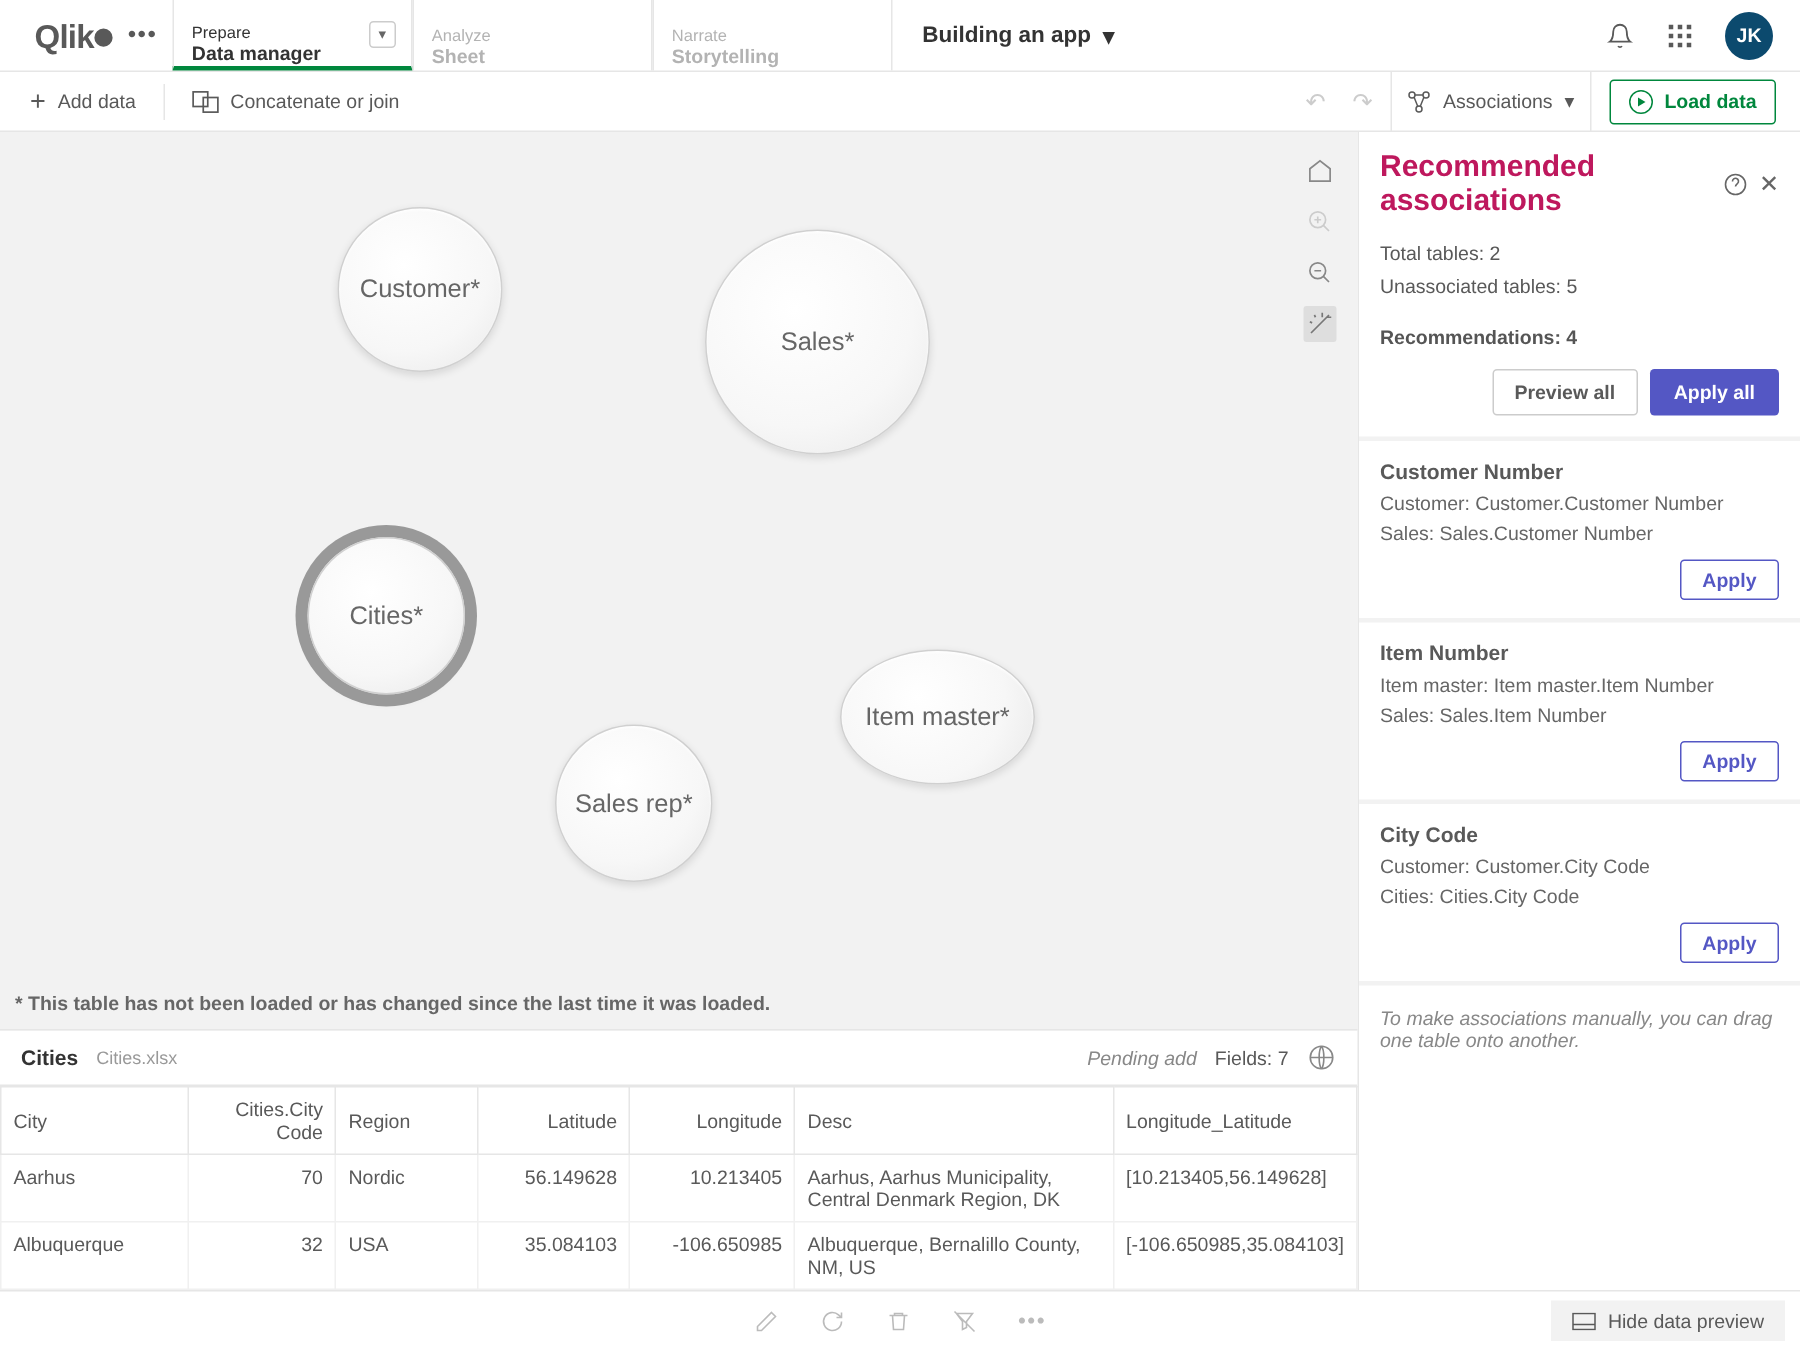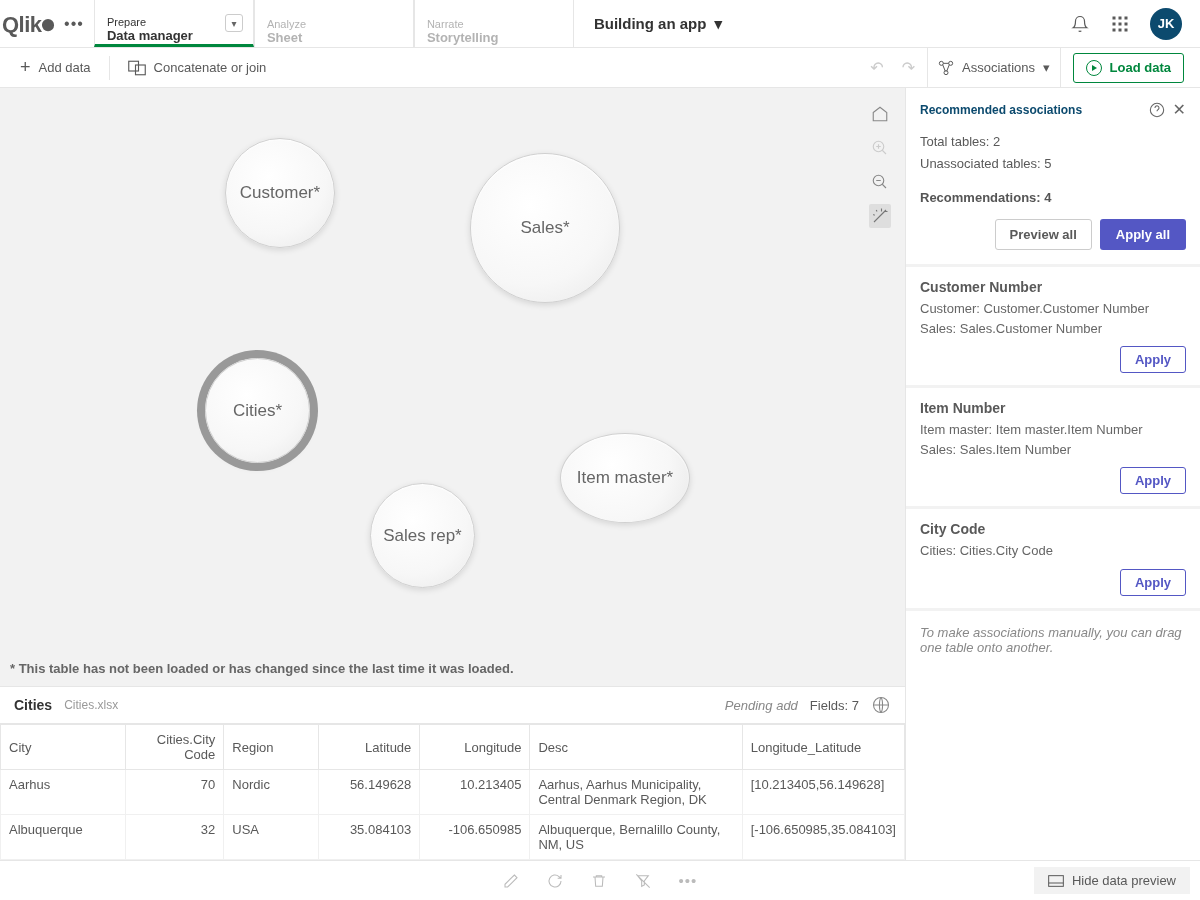--- a/index.html
+++ b/index.html
@@ -1,20 +1,20 @@
 <!DOCTYPE html>
 <html><head>
 <meta charset="utf-8">
 <style>
 * { box-sizing: border-box; margin: 0; padding: 0; }
 body { font-family: -apple-system, BlinkMacSystemFont, "Segoe UI", Arial, sans-serif; font-size: 13px; color: #595959; background: #fff; width: 1200px; height: 900px; overflow: hidden; }
 
 
 .topbar { display: flex; align-items: stretch; height: 48px; border-bottom: 1px solid #e6e6e6; }
-.logo-wrap { display: flex; align-items: center; padding: 0 10px 0 2px; gap: 10px; }
+.logo-wrap { display: flex; align-items: center; padding: 0 10px 0 23px; gap: 10px; }
 .logo { font-size: 22px; font-weight: 600; color: #595959; letter-spacing: -0.5px;}
 .dots { font-size: 16px; color: #595959; cursor: pointer; letter-spacing: 1px; }
 .nav-tabs { display: flex; }
 .nav-tab { width: 160px; padding: 6px 12px; border-right: 1px solid #e6e6e6; border-left: 1px solid #e6e6e6; position: relative; display:flex; flex-direction:column; justify-content:center; cursor:pointer;}
 .nav-tab.active { border-bottom: 3px solid #00873d; color: #333; }
 .nav-tab.disabled { color: #b3b3b3; }
 .nav-tab .small { font-size: 11px; }
 .nav-tab .main { font-weight: 600; font-size: 13px; }
 .nav-tab .chev { position: absolute; right: 10px; top: 14px; width:18px; height:18px; border:1px solid #ccc; border-radius:3px; display:flex;align-items:center;justify-content:center; font-size:10px; color:#666;}
 .app-name { display:flex; align-items:center; padding:0 20px; font-size:15px; font-weight:600; color:#333; gap:8px; cursor:pointer;}
@@ -41,21 +41,21 @@
 .canvas-icons { position:absolute; right:14px; top:14px; display:flex; flex-direction:column; gap:10px; align-items:center;}
 .c-icon { width:22px; height:24px; display:flex; align-items:center; justify-content:center; color:#999; cursor:pointer; font-size:16px;}
 .c-icon.active { background:#dedede; border-radius:2px; color:#777;}
 .bubble { position:absolute; border-radius:50%; background:radial-gradient(circle at 40% 35%, #ffffff 0%, #f7f7f7 60%, #e8e8e8 100%); border:1px solid #d0d0d0; box-shadow: 0 2px 6px rgba(0,0,0,0.12), inset 0 1px 2px #fff; display:flex; align-items:center; justify-content:center; font-size:17px; color:#666; cursor:pointer;}
 .bubble.selected { box-shadow: 0 0 0 8px #999, 0 2px 8px rgba(0,0,0,0.25); }
 .footnote { position:absolute; bottom:10px; left:10px; font-size:13px; font-weight:600; color:#666;}
 
 
 .right-panel { width:295px; border-left:1px solid #e6e6e6; background:#fff; overflow-y:auto;}
 .rp-header { padding:12px 14px; display:flex; align-items:center; gap:8px;}
-.rp-header h3 { font-size:12px; font-weight:700; color:#0c4a6e; flex:1;}
+.rp-header h3 { font-size:20px; font-weight:700; color:#be185d; flex:1;}
 .rp-icon { cursor:pointer; color:#666; font-size:15px;}
 .rp-stats { padding:0 14px 10px; font-size:13px; line-height:1.7;}
 .rp-stats .strong { font-weight:700; color:#555;margin-top:12px;}
 .rp-btns { display:flex; gap:8px; padding:0 14px 14px; justify-content:flex-end;}
 .btn-outline { border:1px solid #ccc; background:#fff; padding:7px 14px; border-radius:3px; font-size:13px; color:#595959; font-weight:600; cursor:pointer;}
 .btn-primary { background:#5457c4; color:#fff; border:none; padding:7px 16px; border-radius:3px; font-size:13px; font-weight:600; cursor:pointer;}
 .rec-item { border-top:3px solid #f2f2f2; padding:12px 14px;}
 .rec-item h4 { font-size:14px; font-weight:700; color:#595959; margin-bottom:4px;}
 .rec-item .line { font-size:13px; color:#666; line-height:1.5;}
 .rec-item .apply-row { text-align:right; margin-top:8px;}
@@ -309,20 +309,21 @@
           <div class="apply-row"><button class="btn-apply">Apply</button></div>
         </div>
         <div class="rec-item">
           <h4>Item Number</h4>
           <div class="line">Item master: Item master.Item Number</div>
           <div class="line">Sales: Sales.Item Number</div>
           <div class="apply-row"><button class="btn-apply">Apply</button></div>
         </div>
         <div class="rec-item">
           <h4>City Code</h4>
+          <div class="line">Customer: Customer.City Code</div>
           <div class="line">Cities: Cities.City Code</div>
           <div class="apply-row"><button class="btn-apply">Apply</button></div>
         </div>
       </div>
     <div class="rp-hint">To make associations manually, you can drag one table onto another.</div>
   </div>
 </div>
 
 <div class="bottom-bar">
   <span class="bb-icon">

